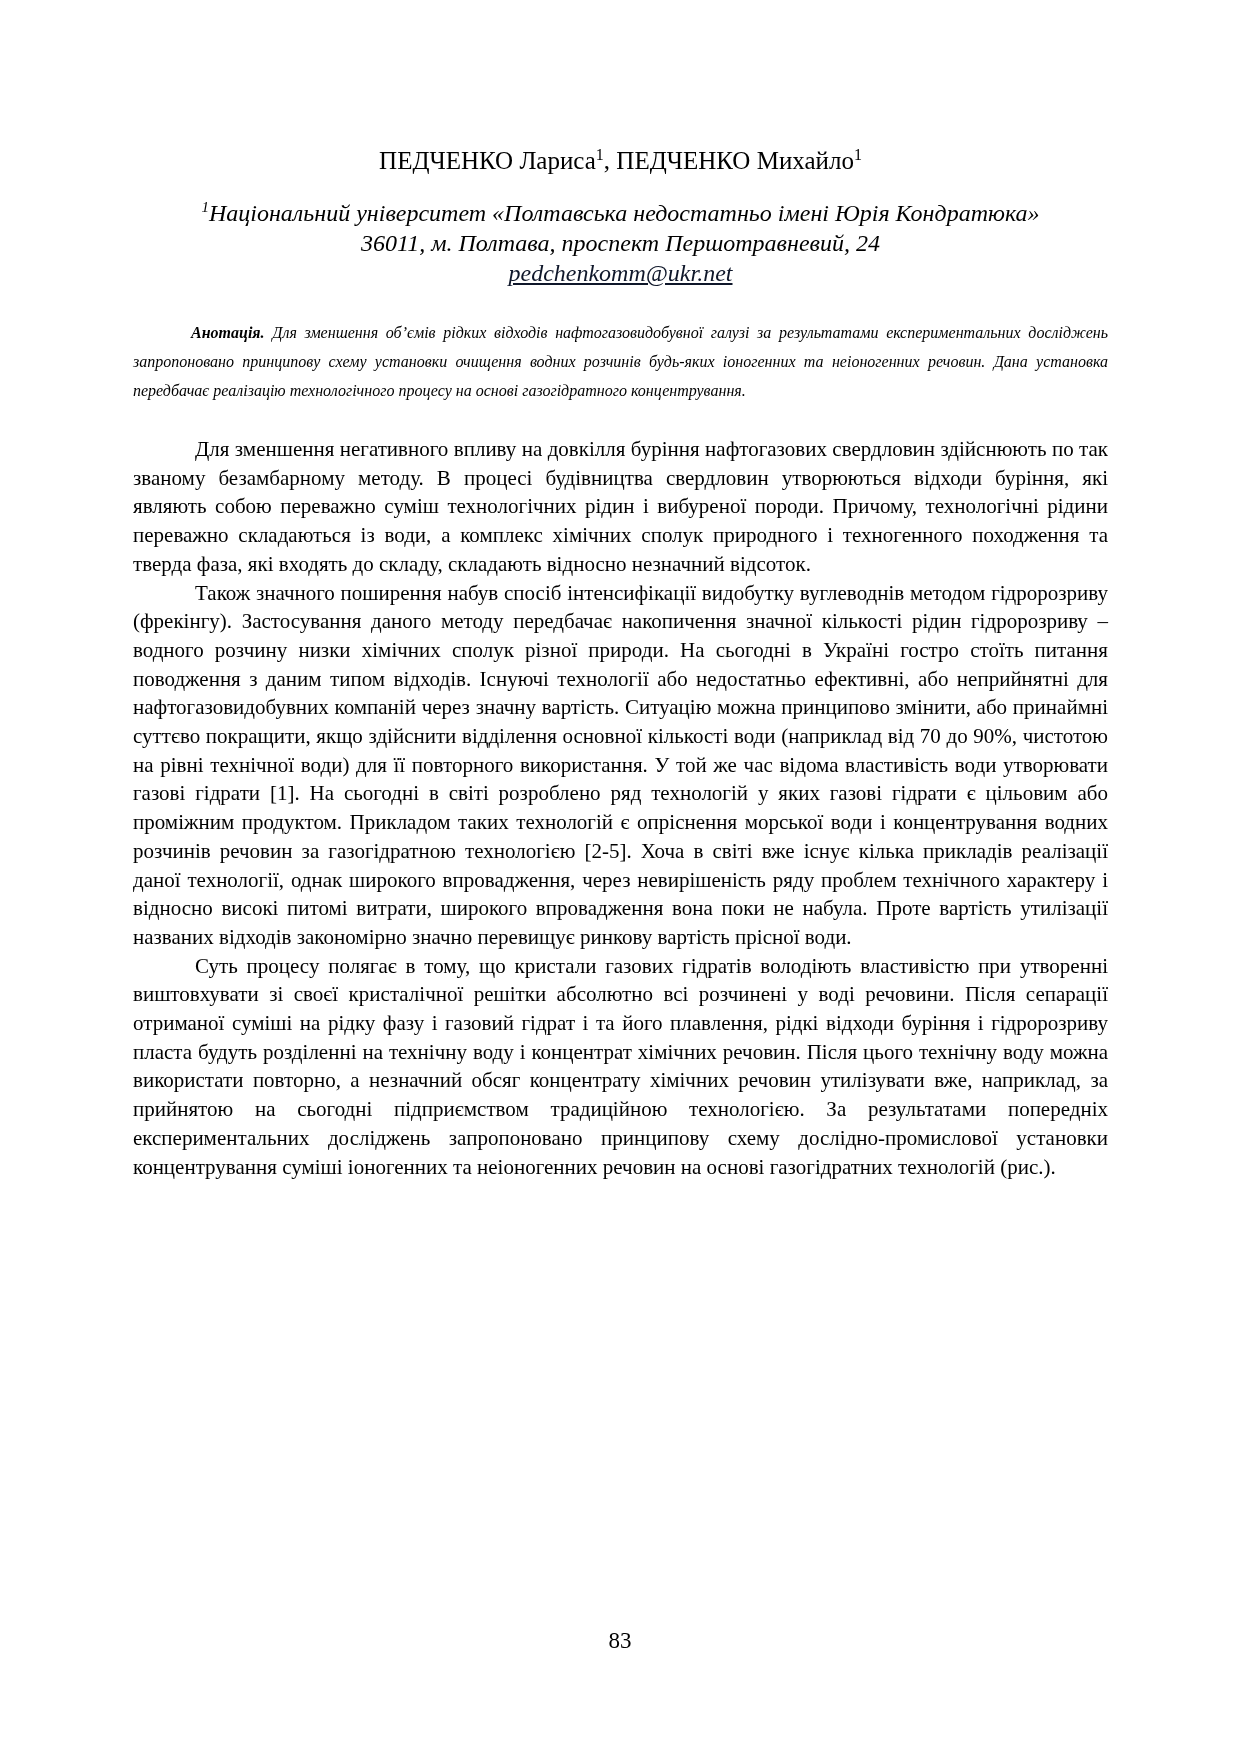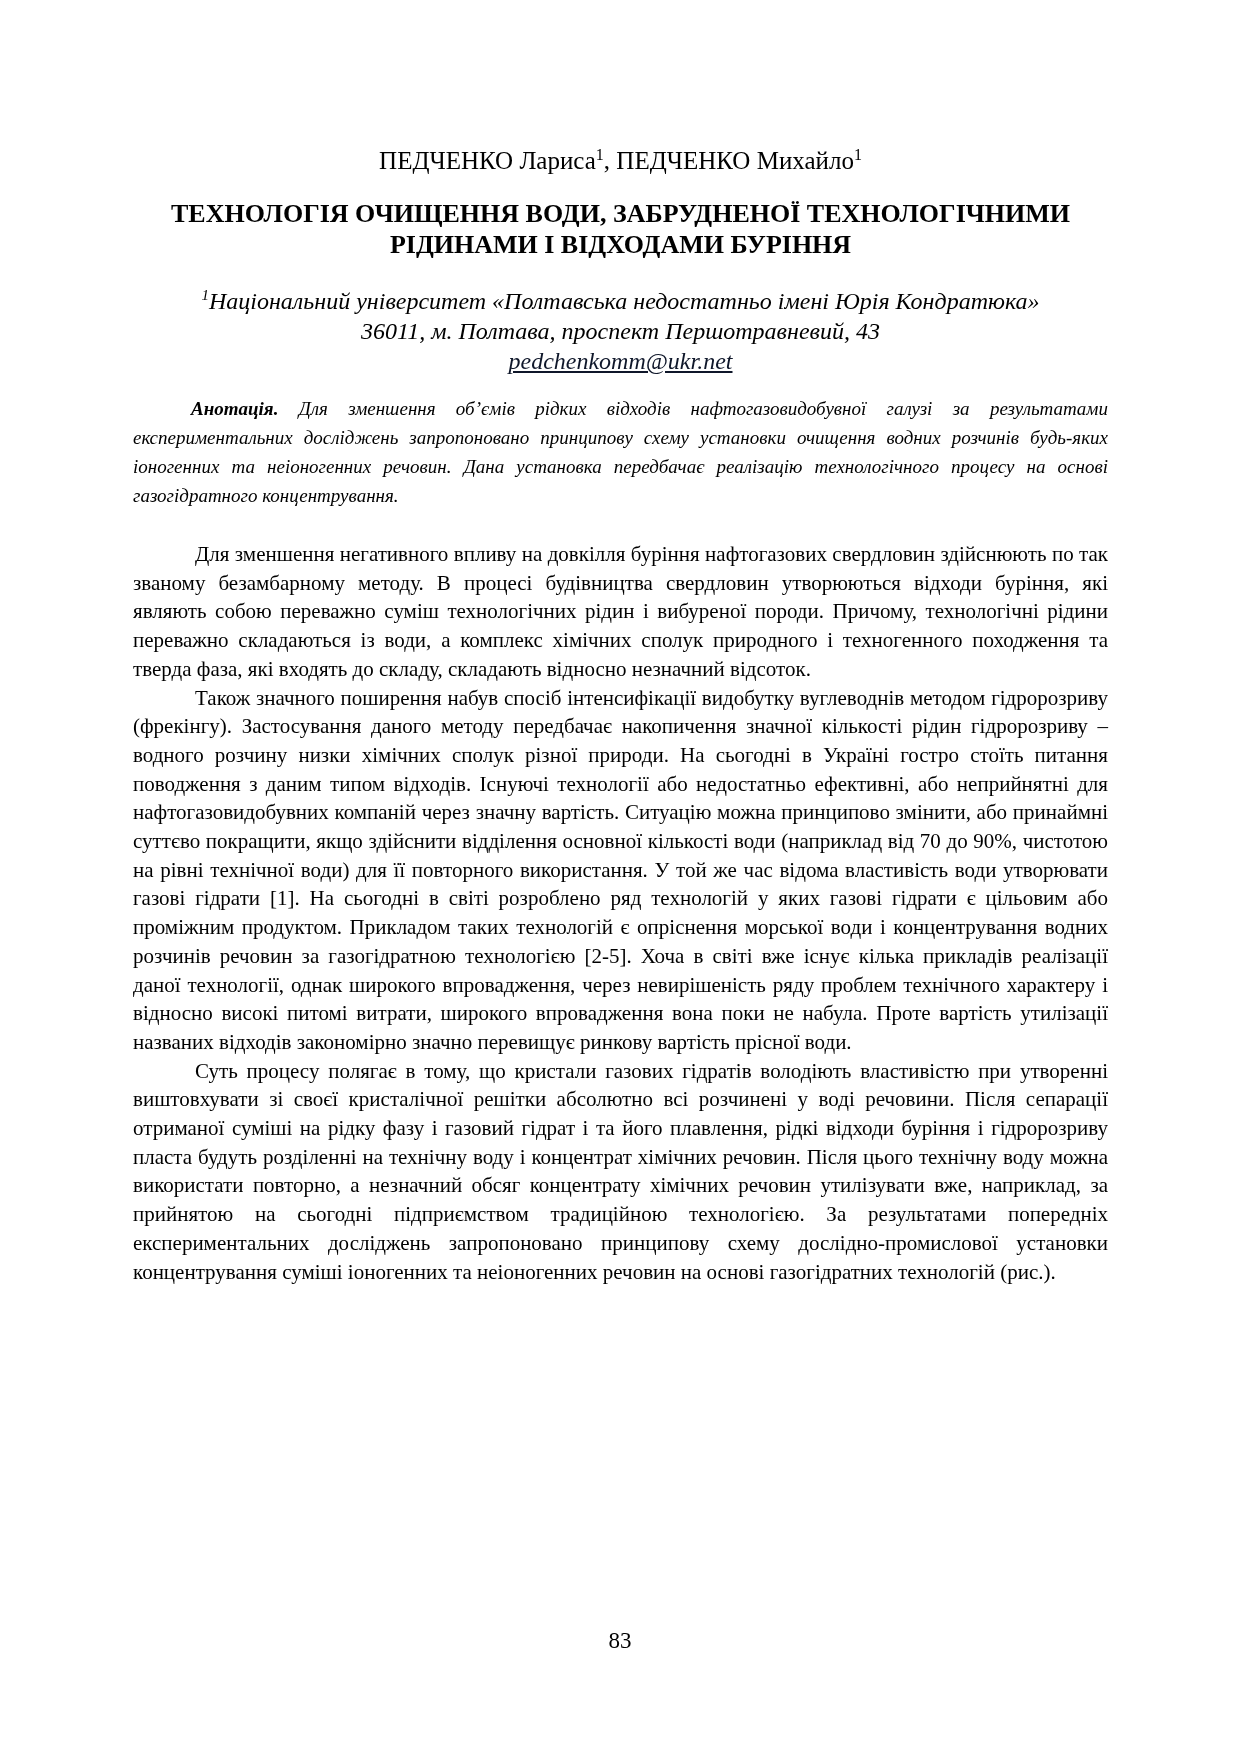--- a/index.html
+++ b/index.html
@@ -54,23 +54,23 @@
     font-size: 24px;
     line-height: 30px;
     margin: 0;
   }
   .email-link {
     color: #0f172a;
     text-decoration: underline;
     cursor: pointer;
   }
   .abstract {
-    margin: 18px 0 0 0;
+    margin: 30px 0 0 0;
     font-style: italic;
-    font-size: 19px;
+    font-size: 16px;
     line-height: 29px;
     text-align: justify;
     text-indent: 58px;
   }
   .abstract-label {
     font-weight: bold;
   }
   .body-text {
     margin-top: 30px;
   }
@@ -90,25 +90,24 @@
     font-size: 23px;
   }
 </style>
 </head>
 <body>
 
 <div class="page">
 
   <div class="authors"><span>ПЕДЧЕНКО Лариса</span><sup>1</sup><span>, </span><span>ПЕДЧЕНКО Михайло</span><sup>1</sup></div>
 
-  <h1 class="paper-title">ТЕХНОЛОГІЯ ОЧИЩЕННЯ ВОДИ, ЗАБРУДНЕНОЇ ТЕХНОЛОГІЧНИМИ РІДИНАМИ І ВІДХОДАМИ БУРІННЯ</h1>
 
   <div class="affiliation"><sup>1</sup><span>Національний університет «Полтавська недостатньо імені Юрія Кондратюка»</span></div>
 
-  <div class="affiliation"><span>36011, м. Полтава, проспект Першотравневий, 43</span></div>
+  <div class="affiliation"><span>36011, м. Полтава, проспект Першотравневий, 24</span></div>
 
   <div class="email-line"><span class="email-link">pedchenkomm@ukr.net</span></div>
 
   <div class="abstract"><span class="abstract-label">Анотація.</span><span> Для зменшення об’ємів рідких відходів нафтогазовидобувної галузі за результатами експериментальних досліджень запропоновано принципову схему установки очищення водних розчинів будь-яких іоногенних та неіоногенних речовин. Дана установка передбачає реалізацію технологічного процесу на основі газогідратного концентрування.</span></div>
 
   <div class="body-text">
     <p>Для зменшення негативного впливу на довкілля буріння нафтогазових свердловин здійснюють по так званому безамбарному методу. В процесі будівництва свердловин утворюються відходи буріння, які являють собою переважно суміш технологічних рідин і вибуреної породи. Причому, технологічні рідини переважно складаються із води, а комплекс хімічних сполук природного і техногенного походження та тверда фаза, які входять до складу, складають відносно незначний відсоток.</p>
     <p>Також значного поширення набув спосіб інтенсифікації видобутку вуглеводнів методом гідророзриву (фрекінгу). Застосування даного методу передбачає накопичення значної кількості рідин гідророзриву – водного розчину  низки хімічних сполук різної природи. На сьогодні в Україні гостро стоїть питання поводження з даним типом відходів. Існуючі технології або недостатньо ефективні, або неприйнятні для нафтогазовидобувних компаній через значну вартість. Ситуацію можна  принципово змінити, або принаймні суттєво покращити, якщо здійснити відділення основної кількості води (наприклад від 70 до 90%, чистотою на рівні технічної води) для її повторного використання. У той же час відома властивість води утворювати газові гідрати [1]. На сьогодні в світі розроблено ряд технологій у яких газові гідрати є цільовим або проміжним продуктом. Прикладом таких технологій є опріснення морської води і концентрування водних розчинів речовин за газогідратною технологією [2-5]. Хоча в світі вже існує кілька прикладів реалізації даної технології, однак широкого впровадження, через невирішеність ряду проблем технічного характеру і відносно високі питомі витрати, широкого впровадження вона поки не набула. Проте вартість утилізації названих відходів закономірно значно перевищує ринкову вартість прісної води.</p>
     <p>Суть процесу полягає в тому, що кристали газових гідратів володіють властивістю при утворенні виштовхувати зі своєї кристалічної решітки абсолютно всі розчинені у воді речовини. Після сепарації отриманої суміші на рідку фазу і газовий гідрат і та його плавлення, рідкі відходи буріння і гідророзриву пласта будуть розділенні на технічну воду і концентрат хімічних речовин. Після цього технічну воду можна використати повторно, а незначний обсяг концентрату хімічних речовин утилізувати вже, наприклад, за прийнятою на сьогодні підприємством традиційною технологією. За результатами попередніх експериментальних досліджень запропоновано принципову схему дослідно-промислової установки концентрування суміші іоногенних та неіоногенних речовин на основі газогідратних технологій (рис.).</p>
   </div>

